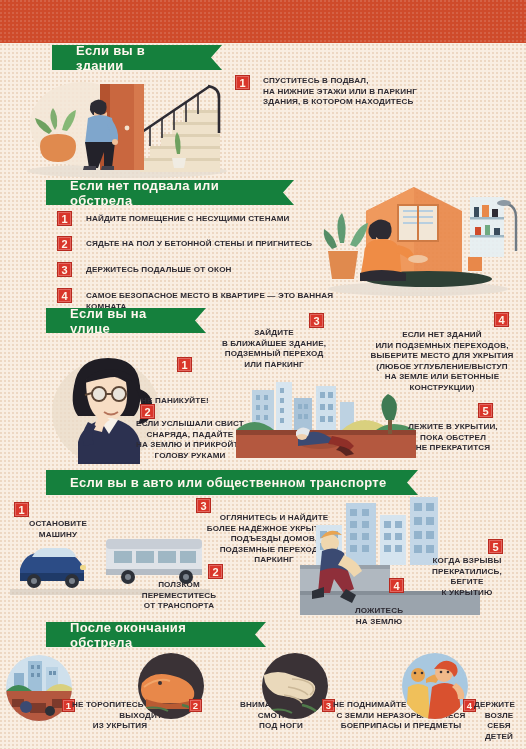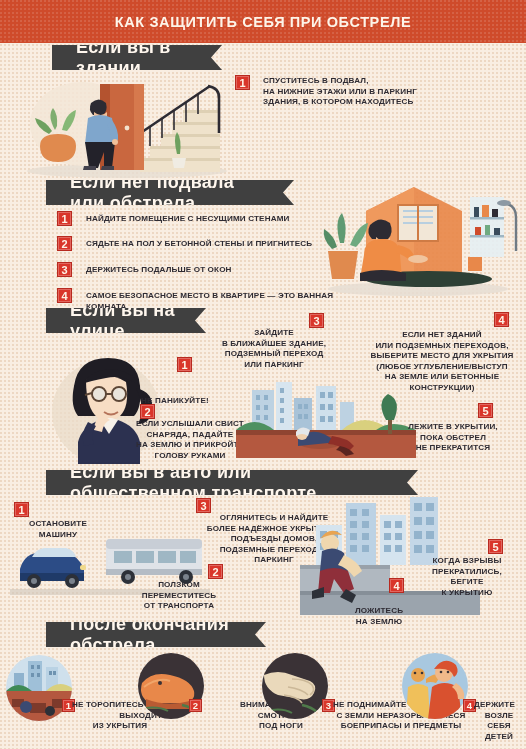--- a/index.html
+++ b/index.html
@@ -25,23 +25,23 @@
     background-image:
       radial-gradient(circle at 1px 1px, rgba(255,255,255,.13) 0.7px, transparent 0.9px);
     background-size:4px 4px;
     display:flex; flex-direction:column; align-items:center; justify-content:center;
     color:#fdf4e9;
   }
   .header .l1 { font-size:14.5px; font-weight:bold; letter-spacing:.6px; line-height:18px;}
   .header .l2 { font-size:14.5px; font-weight:bold; letter-spacing:.4px; line-height:18px;}
   
   .ribbon {
-    position:absolute; height:25px; background:#404040;
+    position:absolute; height:25px; background:#15803d;
     display:flex; align-items:center;
-    color:#fff7ee; font-weight:bold; font-size:18px; letter-spacing:.3px;
+    color:#fff7ee; font-weight:bold; font-size:13px; letter-spacing:.3px;
     padding-left:24px; padding-right:26px;
     clip-path:polygon(0 0, 100% 0, calc(100% - 11px) 50%, 100% 100%, 0 100%, 0 100%);
     box-shadow:0 1px 0 rgba(0,0,0,.12);
   }
   
   .num {
     position:absolute; width:15px; height:15px;
     background:#d9352a; color:#fdf2e6;
     font-size:11px; font-weight:bold;
     display:flex; align-items:center; justify-content:center;
@@ -62,21 +62,20 @@
   .txt.l { text-align:left; }
   .illus { position:absolute; }
   svg { display:block; }
 </style>
 </head>
 <body>
 
 <div class="page"></div>
 
 <div class="header">
-  <div class="l1">КАК ЗАЩИТИТЬ СЕБЯ ПРИ ОБСТРЕЛЕ</div>
 </div>
 
 <div class="ribbon" style="left:52px; top:45px; width:170px;">Если вы в здании</div>
 
 <svg class="illus" style="left:22px; top:72px;" width="210" height="108" viewBox="0 0 210 108">
   <ellipse cx="105" cy="99" rx="100" ry="7" fill="#e6ddd2" opacity=".8"></ellipse>
   <ellipse cx="60" cy="52" rx="52" ry="42" fill="#f3e6d7" opacity=".85"></ellipse>
 
   <g fill="#efe2cb">
     <rect x="118" y="88" width="80" height="12"></rect>

